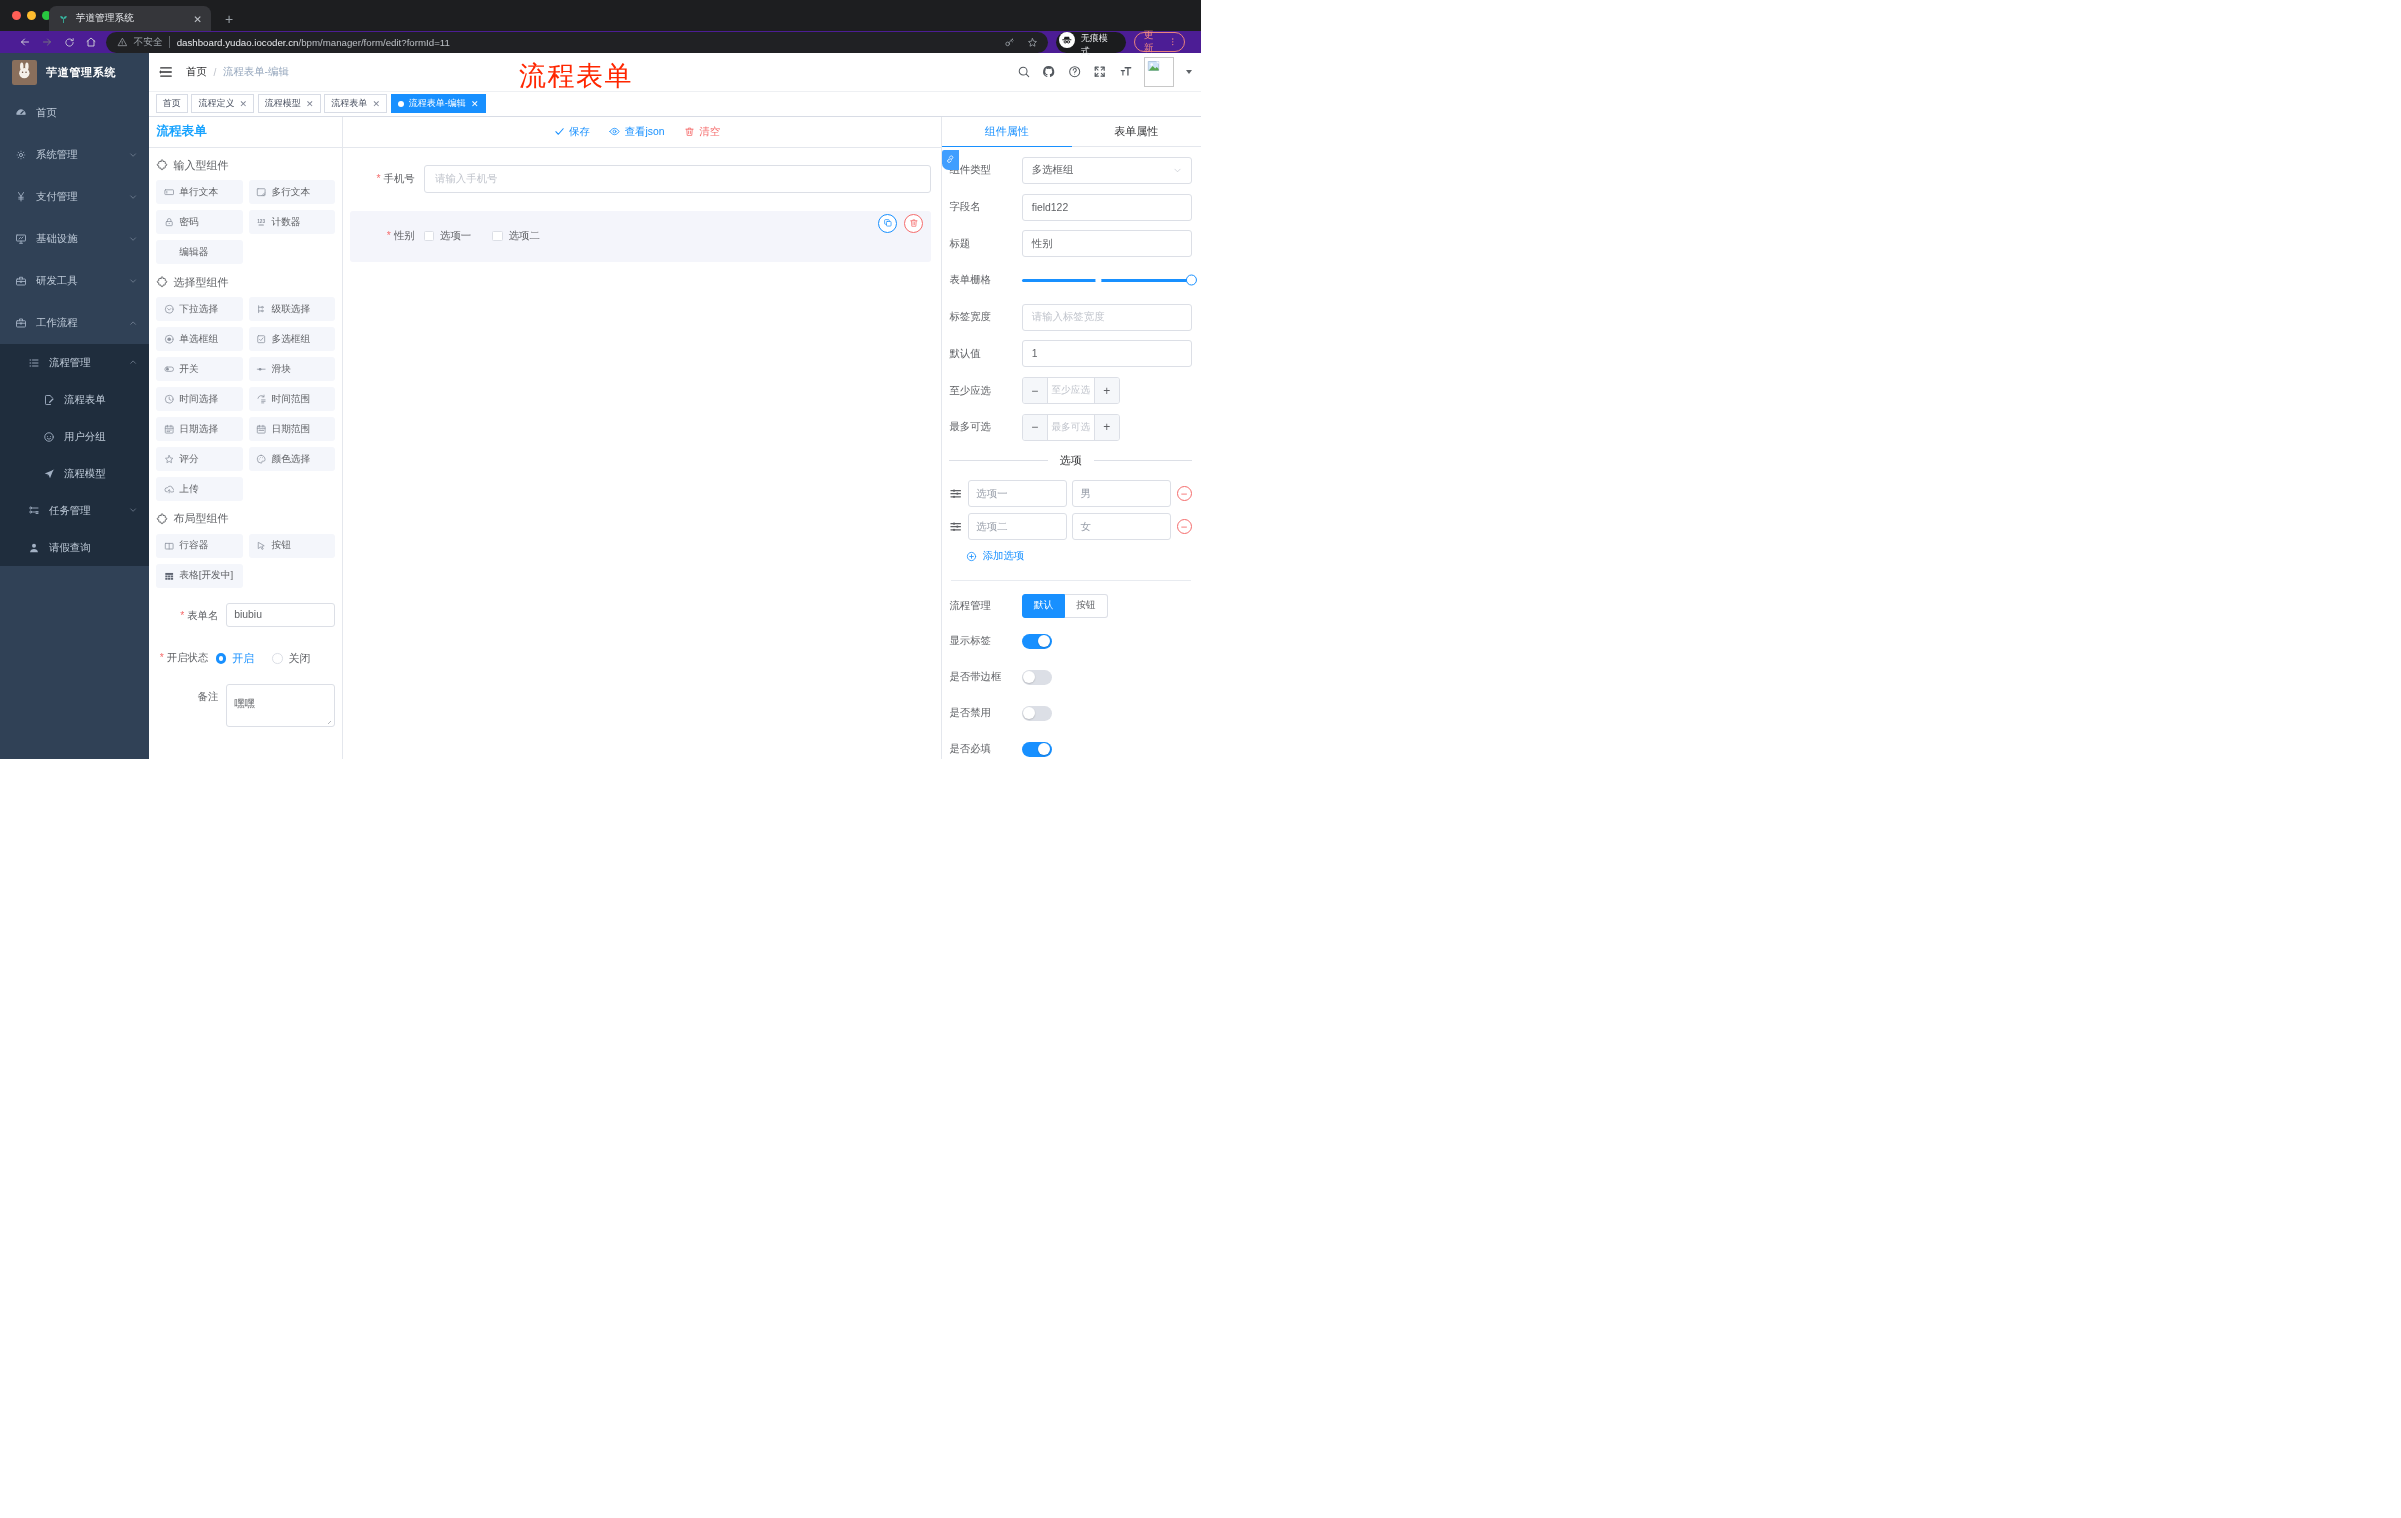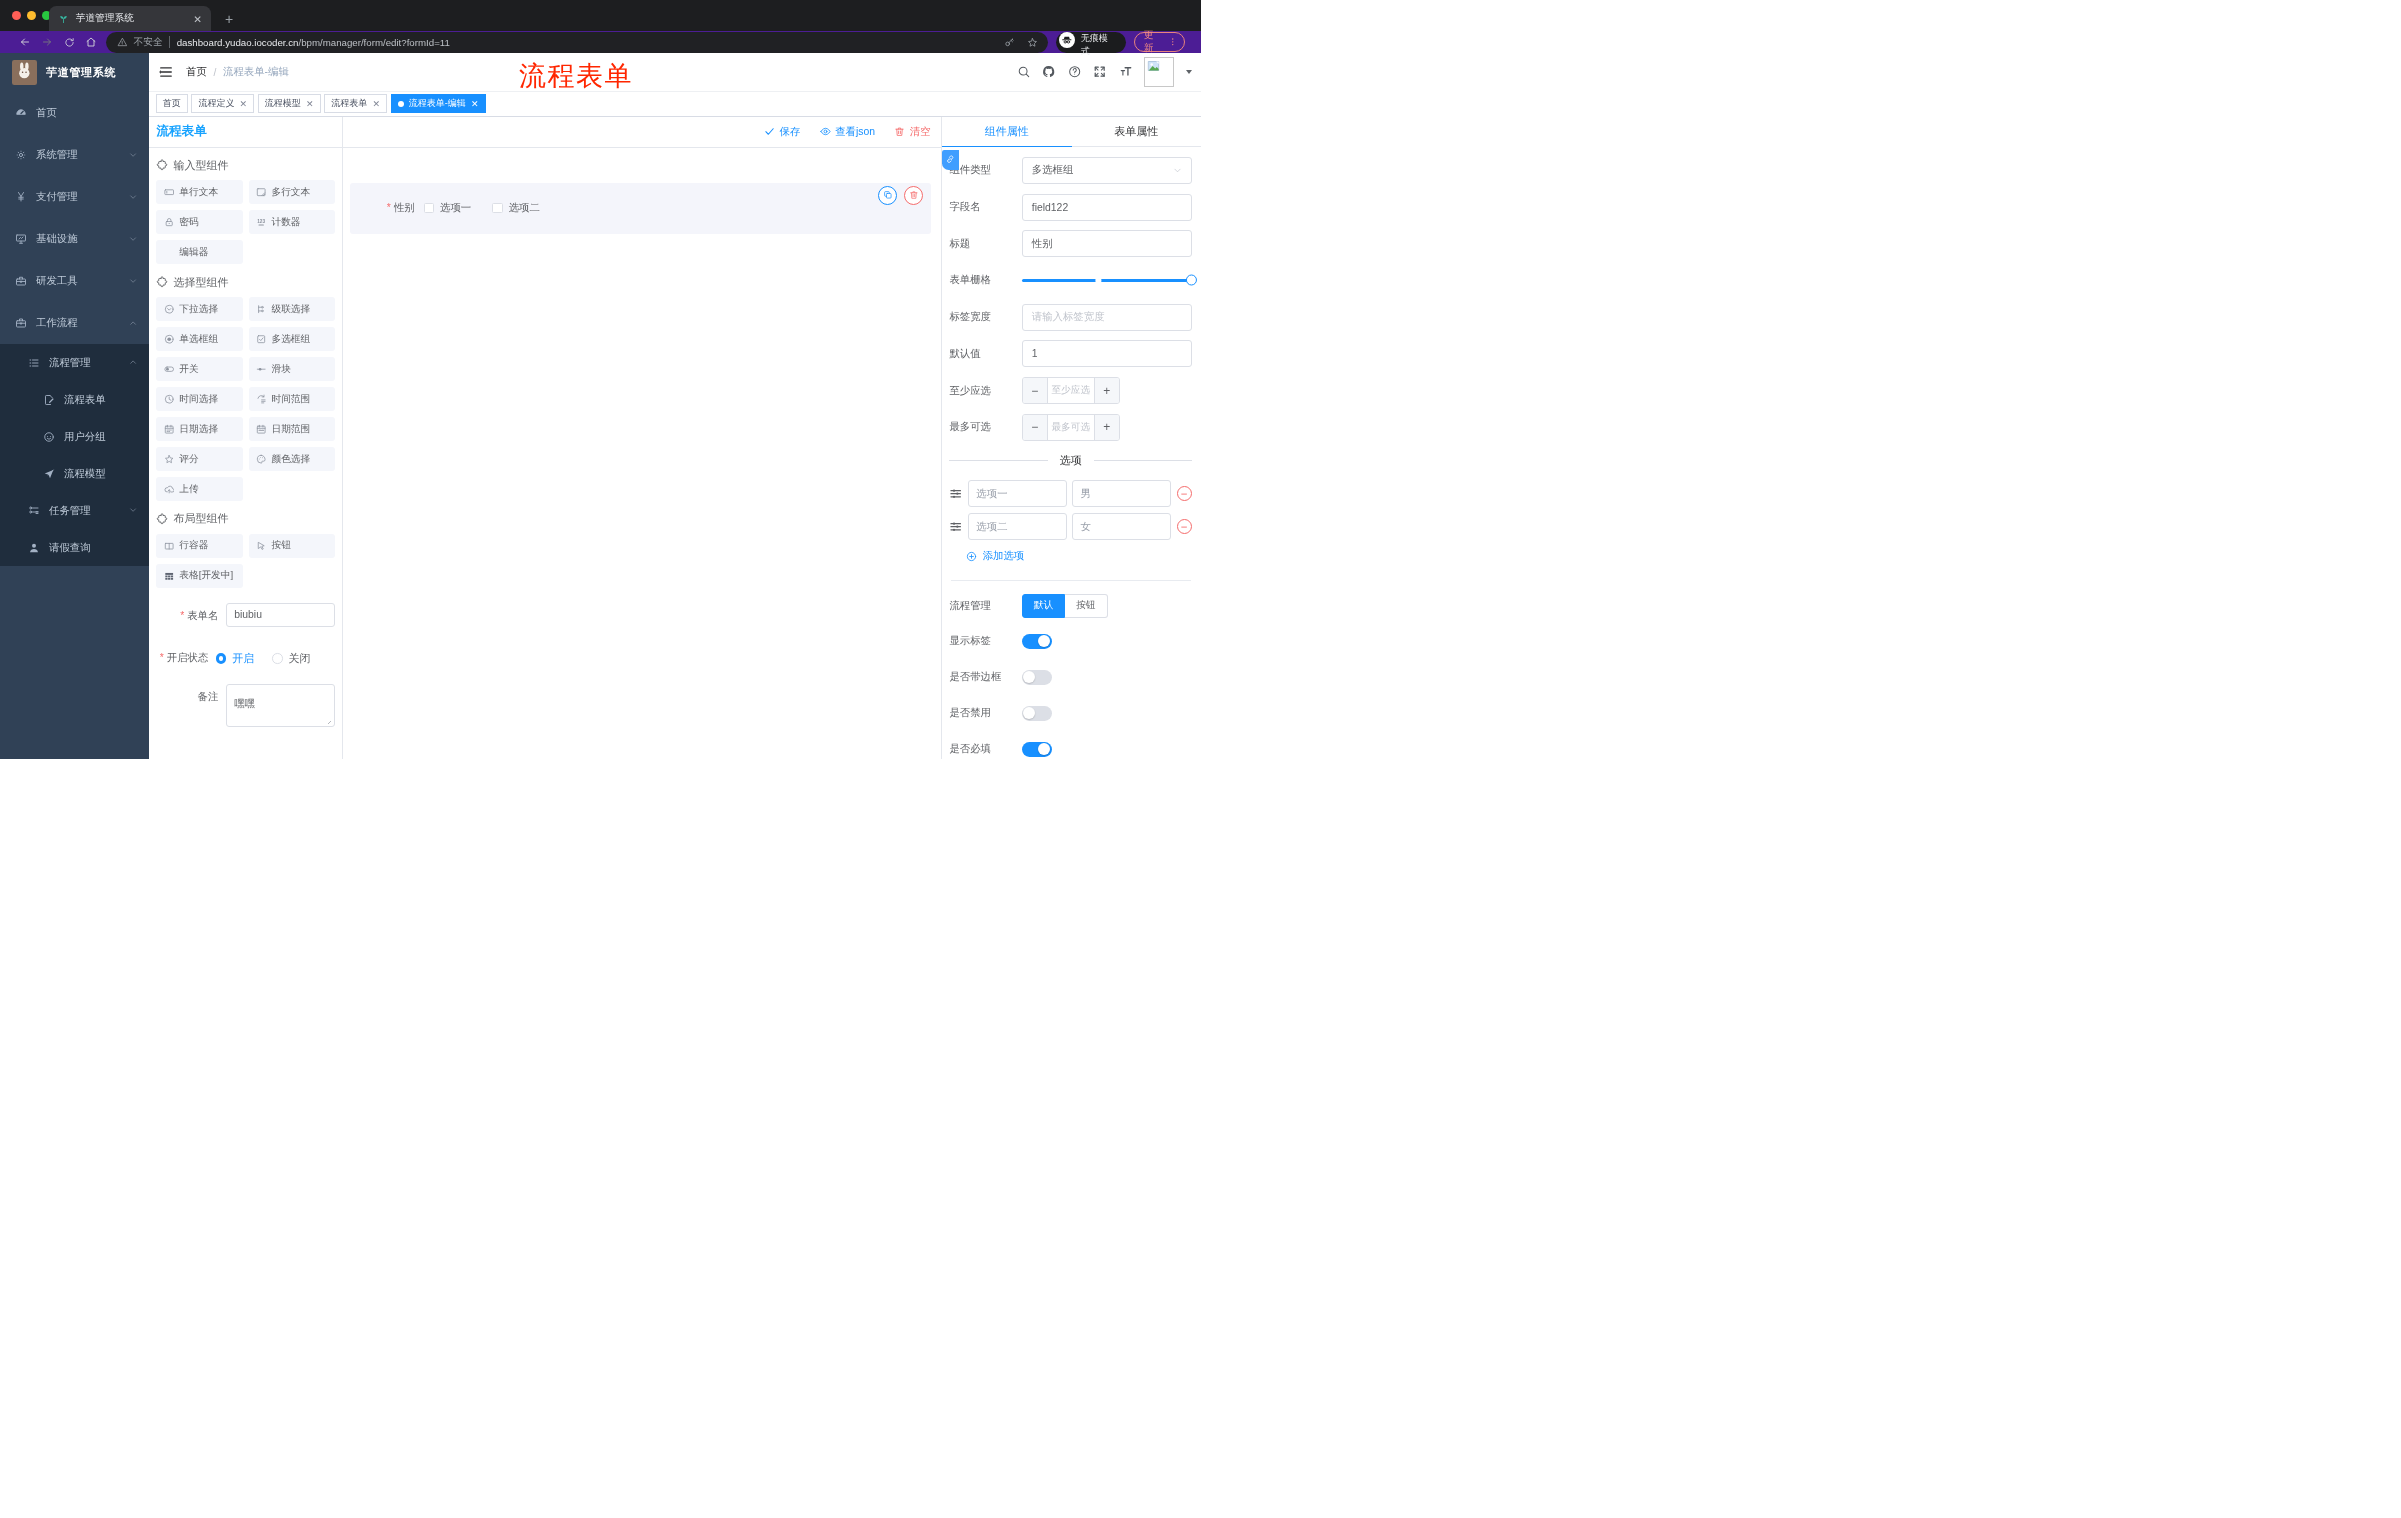--- a/index.html
+++ b/index.html
@@ -100,21 +100,21 @@
   .textarea{height:43px;align-items:flex-start;padding-top:12px;position:relative}
   .textarea::after{content:"";position:absolute;right:2.2px;bottom:2.2px;width:6px;height:6px;
        background:linear-gradient(135deg,transparent 50%,#b5b8bd 50%,#b5b8bd 58%,transparent 58%,transparent 72%,#b5b8bd 72%,#b5b8bd 80%,transparent 80%)}
   .radio-group{display:flex;gap:18px;padding-top:6px;font-size:11px}
   .radio{display:flex;align-items:center;gap:6px;color:#606266;cursor:pointer}
   .radio .rdot{width:10.4px;height:10.4px;border-radius:50%;border:0.7px solid #dcdfe6;background:#fff;flex:0 0 auto}
   .radio.checked{color:#1890ff}
   .radio.checked .rdot{border:3px solid #1890ff}
 
   .center{flex:1;display:flex;flex-direction:column;min-width:0}
-  .toolbar-row{justify-content:flex-end;gap:19.3px;padding-right:10.4px}
+  .toolbar-row{justify-content:center;gap:19.3px;padding-right:10.4px}
   .tb-btn{display:flex;align-items:center;gap:4.5px;font-size:10.4px;color:#1890ff;cursor:pointer}
   .tb-btn.danger{color:#f56c6c}
   .tb-btn .icon{width:11px;height:11px}
   .canvas{flex:1;padding:17px 10.4px 0 6.7px}
   .canvas-row{display:flex;align-items:center}
   .cv-label{width:74px;text-align:right;font-size:10.4px;color:#606266;flex:0 0 auto;padding-right:9px;white-space:nowrap}
   .cv-input{flex:1;height:28px;border:0.7px solid #dcdfe6;border-radius:3px;display:flex;align-items:center;
             padding:0 10.4px;color:#c0c4cc;font-size:10.4px;background:#fff}
   .selected-comp{margin-top:18px;height:51px;background:#f4f5fb;border-radius:3px;position:relative;
                  display:flex;align-items:center}
@@ -846,20 +846,26 @@
               <path d="M4 7h16"></path>
               <path d="M9.5 7V4.5h5V7"></path>
               <path d="M6 7l1 13.5h10L18 7"></path>
               <path d="M10 11v5.5M14 11v5.5"></path>
             </svg>
           </span>
           <span>清空</span>
         </span>
     </div>
     <div class="canvas">
+      <div class="canvas-row">
+        <span class="cv-label req">手机号</span>
+        <div class="cv-input">
+            <span>请输入手机号</span>
+          </div>
+      </div>
       <div class="selected-comp">
         <span class="cv-label req">性别</span>
         <span class="checkbox-item">
             <span class="cbox"></span>
             <span>选项一</span>
           </span>
         <span class="checkbox-item">
             <span class="cbox"></span>
             <span>选项二</span>
           </span>

